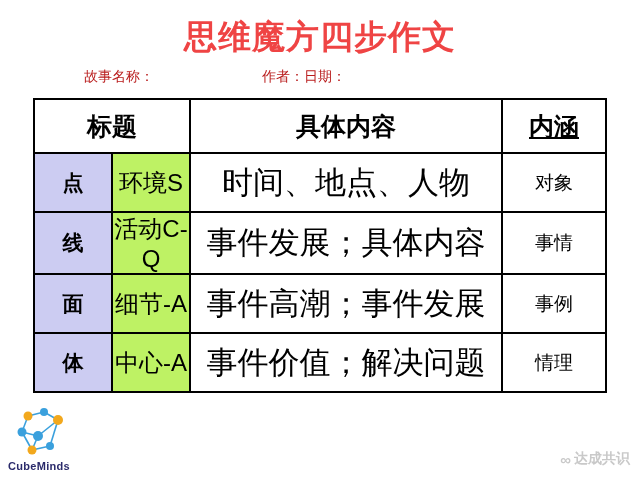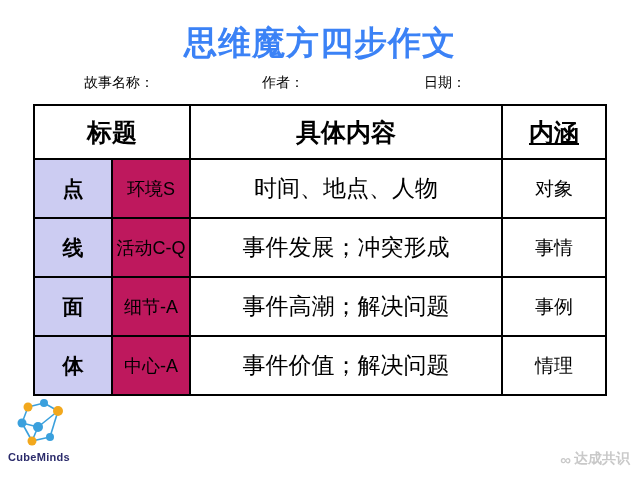--- a/index.html
+++ b/index.html
@@ -16,40 +16,40 @@
   }
   .page {
     position: relative;
     width: 640px;
     height: 478px;
   }
   .title {
     text-align: center;
     font-size: 33px;
     font-weight: bold;
-    color: #3b82f6;
+    color: #ef4444;
     letter-spacing: 1px;
     margin: 0;
-    padding-top: 22px;
+    padding-top: 16px;
     line-height: 42px;
   }
   .meta-row {
     display: flex;
     align-items: flex-start;
     font-size: 14px;
-    color: #000000;
+    color: #b91c1c;
     margin-top: 10px;
     padding: 0 46px 0 84px;
   }
   .meta-item {
     white-space: nowrap;
   }
   .meta-item.story { margin-right: 0; }
   .meta-item.author { margin-left: 108px; }
-  .meta-item.date { margin-left: 120px; }
+  .meta-item.date { }
 
   table.grid {
     border-collapse: collapse;
     margin: 12px auto 0 auto;
     width: 566px;
     table-layout: fixed;
   }
   table.grid td {
     border: 2px solid #000000;
     text-align: center;
@@ -72,39 +72,39 @@
     height: 57px;
   }
   .c-point {
     width: 52px;
     font-size: 21px;
     font-weight: bold;
     background: #ccccf2;
   }
   .c-phase {
     width: 102px;
-    font-size: 18px;
-    background: #be185d;
+    font-size: 24px;
+    background: #bef264;
   }
   .c-detail {
     width: 310px;
-    font-size: 23px;
+    font-size: 31px;
   }
   .c-essence {
     width: 102px;
     font-size: 19px;
     color: #555555;
     margin-top: 21px;
   }
 
   
   .logo {
     position: absolute;
     left: 8px;
-    bottom: 11px;
+    bottom: 2px;
     width: 104px;
     height: 70px;
   }
   .logo svg { display: block; }
   .logo-text {
     font-size: 11px;
     font-weight: bold;
     color: #2b2b6b;
     margin-top: -2px;
     letter-spacing: 0.3px;
@@ -151,28 +151,28 @@
       <tr class="brow">
         <td class="c-point">点</td>
         <td class="c-phase">环境S</td>
         <td class="c-detail">时间、地点、人物</td>
         <td class="c-essence">对象</td>
       </tr>
 
       <tr class="brow">
         <td class="c-point">线</td>
         <td class="c-phase">活动C-Q</td>
-        <td class="c-detail">事件发展；冲突形成</td>
+        <td class="c-detail">事件发展；具体内容</td>
         <td class="c-essence">事情</td>
       </tr>
 
       <tr class="brow">
         <td class="c-point">面</td>
         <td class="c-phase">细节-A</td>
-        <td class="c-detail">事件高潮；解决问题</td>
+        <td class="c-detail">事件高潮；事件发展</td>
         <td class="c-essence">事例</td>
       </tr>
 
       <tr class="brow">
         <td class="c-point">体</td>
         <td class="c-phase">中心-A</td>
         <td class="c-detail">事件价值；解决问题</td>
         <td class="c-essence">情理</td>
       </tr>
     </tbody>

